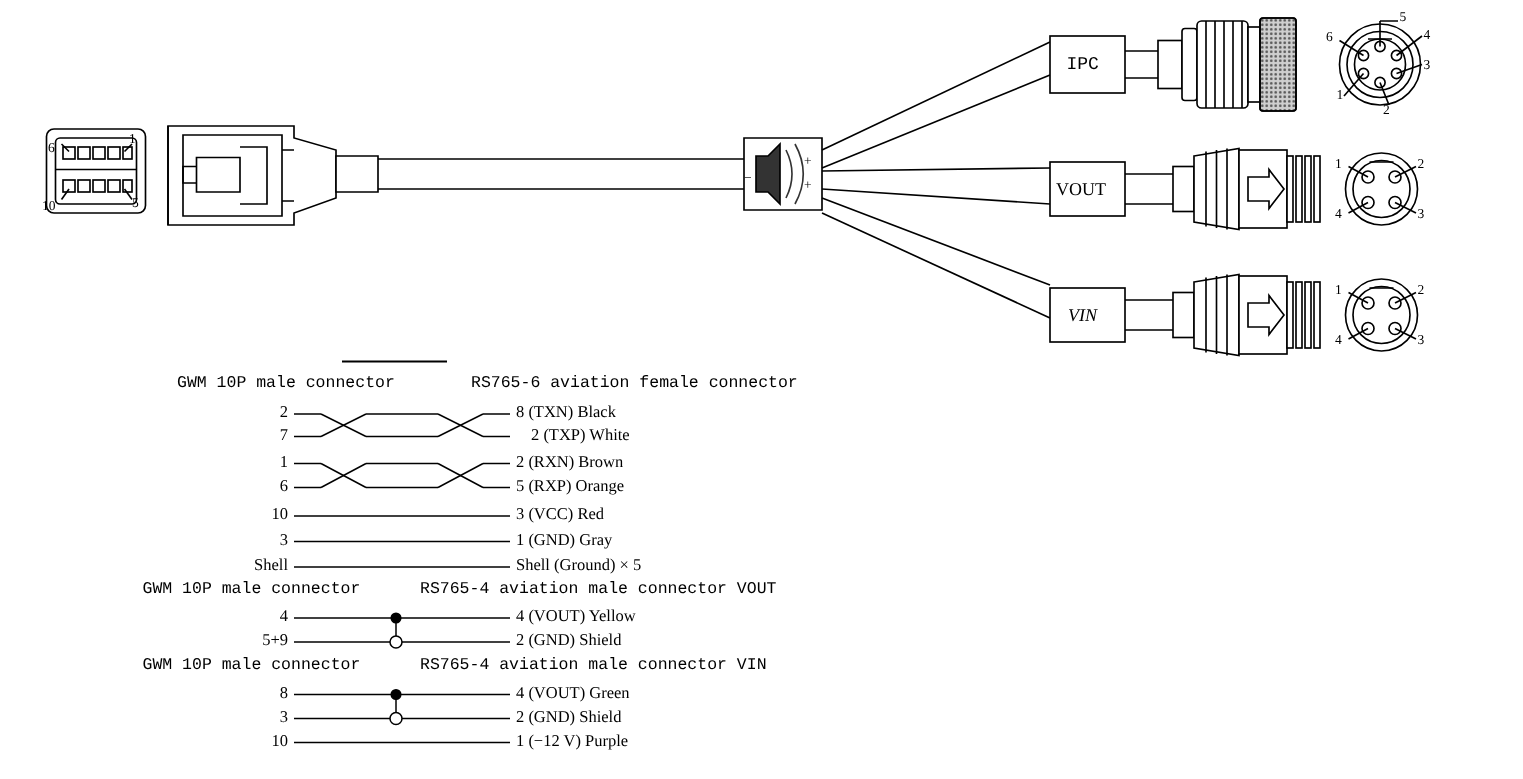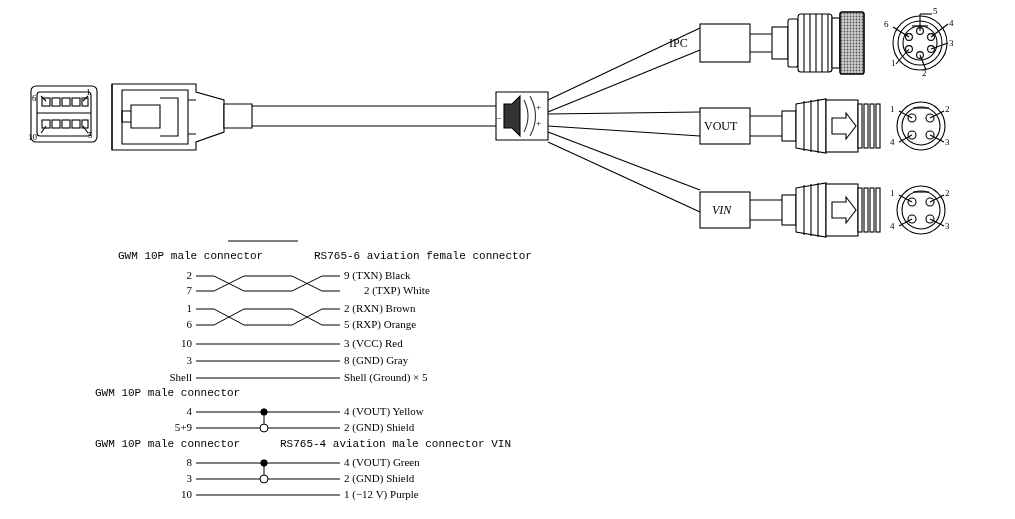--- a/index.html
+++ b/index.html
@@ -248,21 +248,21 @@
 
   <div class="lbl tiny" style="left:86px;top:87px;">1</div>
   <div class="lbl tiny" style="left:88px;top:130px;">5</div>
   <div class="lbl tiny" style="left:32px;top:93px;">6</div>
   <div class="lbl tiny" style="left:28px;top:132px;">10</div>
 
   <div class="lbl tiny" style="left:496px;top:113px;">−</div>
   <div class="lbl tiny" style="left:536px;top:102px;">+</div>
   <div class="lbl tiny" style="left:536px;top:118px;">+</div>
 
-  <div class="lbl box-lbl" style="left:669px;top:36px;">IPC</div>
+  <div class="lbl box-lbl" style="left:711px;top:36px;font-family:Liberation Mono, monospace;">IPC</div>
   <div class="lbl box-lbl" style="left:704px;top:119px;">VOUT</div>
   <div class="lbl box-lbl" style="left:712px;top:203px;font-style:italic;">VIN</div>
 
   <div class="lbl tiny" style="left:891px;top:58px;">1</div>
   <div class="lbl tiny" style="left:922px;top:68px;">2</div>
   <div class="lbl tiny" style="left:949px;top:38px;">3</div>
   <div class="lbl tiny" style="left:949px;top:18px;">4</div>
   <div class="lbl tiny" style="left:933px;top:6px;">5</div>
   <div class="lbl tiny" style="left:884px;top:19px;">6</div>
 
@@ -282,29 +282,30 @@
   <div class="lbl hdr" style="left:314px;top:250px;text-align:center;">RS765-6 aviation female connector</div>
 
   <div class="lbl row-l" style="left:150px;top:269px;width:42px;">2</div>
   <div class="lbl row-l" style="left:150px;top:284px;width:42px;">7</div>
   <div class="lbl row-l" style="left:150px;top:302px;width:42px;">1</div>
   <div class="lbl row-l" style="left:150px;top:318px;width:42px;">6</div>
   <div class="lbl row-l" style="left:150px;top:337px;width:42px;">10</div>
   <div class="lbl row-l" style="left:150px;top:354px;width:42px;">3</div>
   <div class="lbl row-l" style="left:140px;top:371px;width:52px;">Shell</div>
 
-  <div class="lbl row-r" style="left:344px;top:269px;">9 (TXN) Black</div>
-  <div class="lbl row-r" style="left:364px;top:284px;">2 (TXP) White</div>
+  <div class="lbl row-r" style="left:344px;top:269px;">8 (TXN) Black</div>
+  <div class="lbl row-r" style="left:354px;top:284px;">2 (TXP) White</div>
   <div class="lbl row-r" style="left:344px;top:302px;">2 (RXN) Brown</div>
   <div class="lbl row-r" style="left:344px;top:318px;">5 (RXP) Orange</div>
   <div class="lbl row-r" style="left:344px;top:337px;">3 (VCC) Red</div>
-  <div class="lbl row-r" style="left:344px;top:354px;">8 (GND) Gray</div>
+  <div class="lbl row-r" style="left:344px;top:354px;">1 (GND) Gray</div>
   <div class="lbl row-r" style="left:344px;top:371px;">Shell (Ground) × 5</div>
 
   <div class="lbl hdr" style="left:95px;top:387px;">GWM 10P male connector</div>
+  <div class="lbl hdr" style="left:280px;top:387px;">RS765-4 aviation male connector VOUT</div>
 
   <div class="lbl row-l" style="left:140px;top:405px;width:52px;">4</div>
   <div class="lbl row-l" style="left:140px;top:421px;width:52px;">5+9</div>
   <div class="lbl row-r" style="left:344px;top:405px;">4 (VOUT) Yellow</div>
   <div class="lbl row-r" style="left:344px;top:421px;">2 (GND) Shield</div>
 
   <div class="lbl hdr" style="left:95px;top:438px;">GWM 10P male connector</div>
   <div class="lbl hdr" style="left:280px;top:438px;">RS765-4 aviation male connector VIN</div>
 
   <div class="lbl row-l" style="left:140px;top:456px;width:52px;">8</div>

